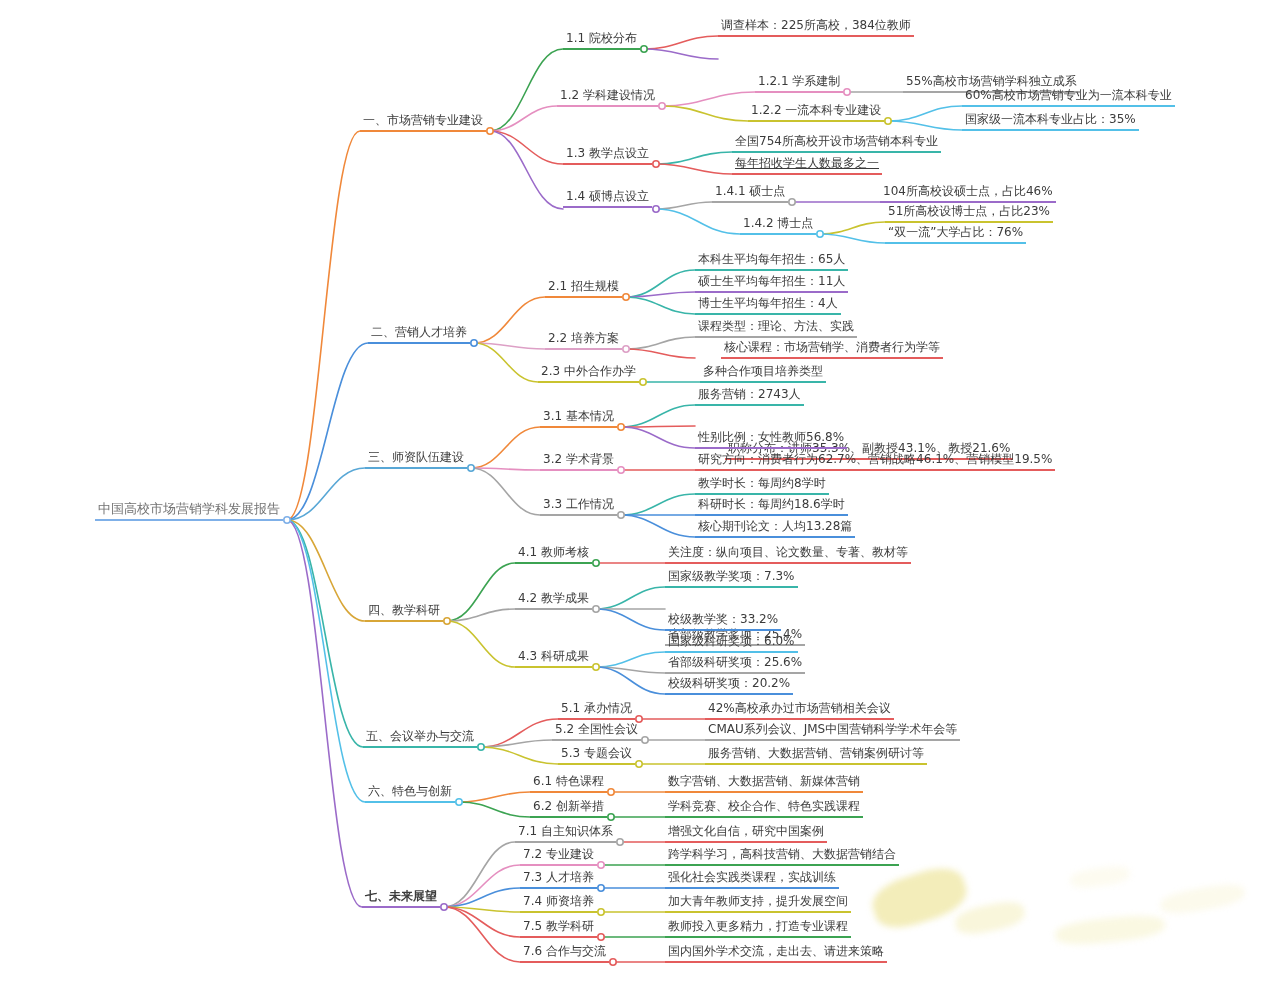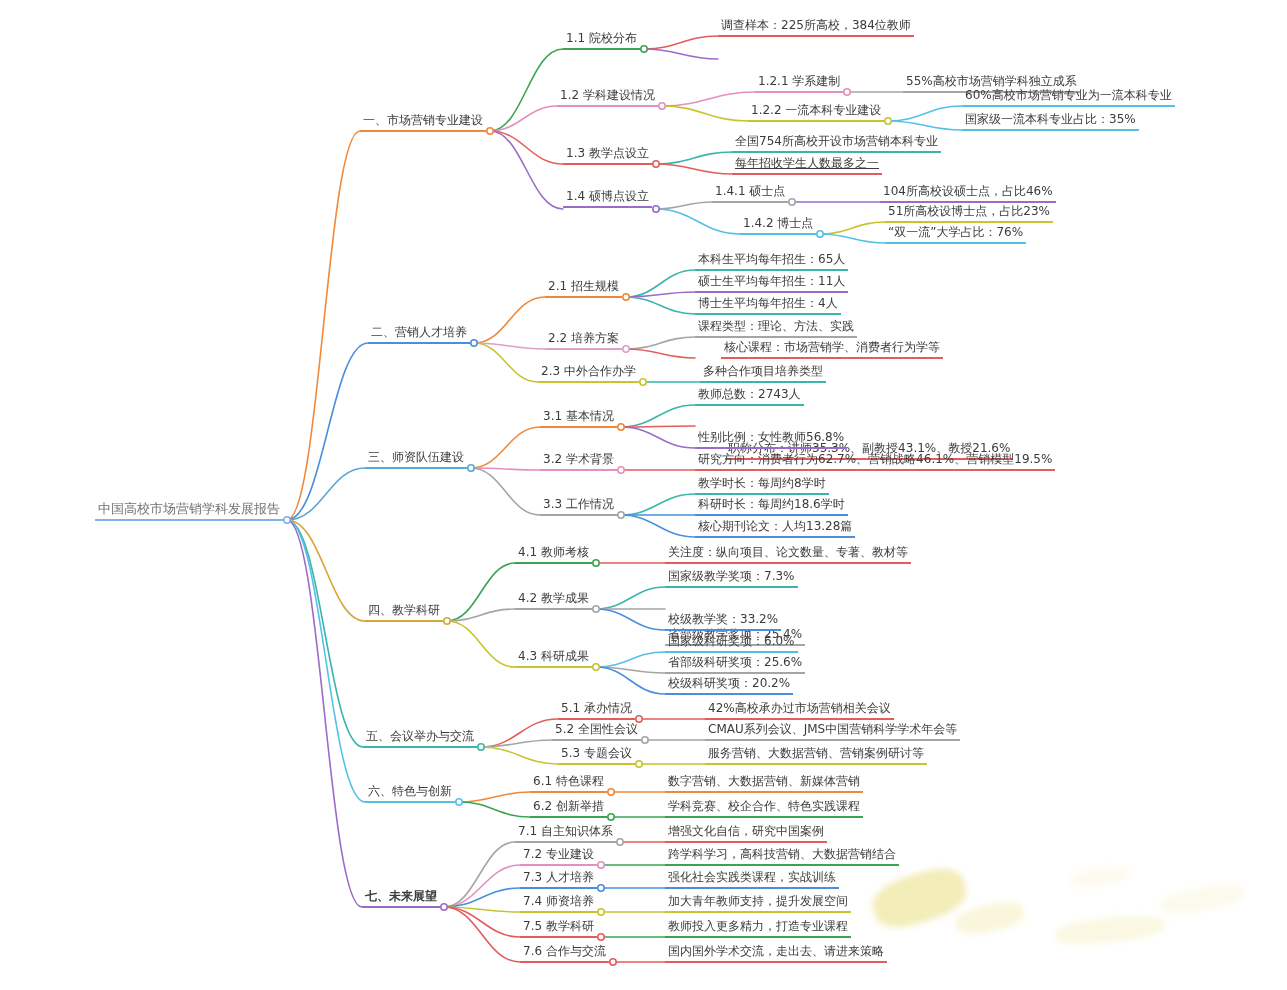--- a/index.html
+++ b/index.html
@@ -169,21 +169,21 @@
     <div class="node" style="left: 695px; top: 252px; border-bottom-color: rgb(57, 181, 169);">本科生平均每年招生：65人</div>
     <div class="node" style="left: 695px; top: 274px; border-bottom-color: rgb(155, 107, 201);">硕士生平均每年招生：11人</div>
     <div class="node" style="left: 695px; top: 296px; border-bottom-color: rgb(57, 181, 169);">博士生平均每年招生：4人</div>
     <div class="node" style="left: 545px; top: 331px; border-bottom-color: rgb(221, 160, 198);">2.2 培养方案</div>
     <div class="node" style="left: 695px; top: 319px; border-bottom-color: rgb(165, 165, 165);">课程类型：理论、方法、实践</div>
     <div class="node" style="left: 695px; top: 340px; border-bottom-color: rgb(228, 92, 92); margin-left: 26px;">核心课程：市场营销学、消费者行为学等</div>
     <div class="node" style="left: 538px; top: 364px; border-bottom-color: rgb(201, 195, 47);">2.3 中外合作办学</div>
     <div class="node" style="left: 700px; top: 364px; border-bottom-color: rgb(57, 181, 169);">多种合作项目培养类型</div>
     <div class="node" style="left: 365px; top: 450px; border-bottom-color: rgb(88, 167, 214);">三、师资队伍建设</div>
     <div class="node" style="left: 540px; top: 409px; border-bottom-color: rgb(240, 136, 58);">3.1 基本情况</div>
-    <div class="node" style="left: 695px; top: 387px; border-bottom-color: rgb(57, 181, 169);">教师总数：2743人</div>
+    <div class="node" style="left: 695px; top: 387px; border-bottom-color: rgb(57, 181, 169);">服务营销：2743人</div>
     <div class="node" style="left: 725px; top: 408px; border-bottom-color: rgb(228, 92, 92); margin-top: 33px;">职称分布：讲师35.3%、副教授43.1%、教授21.6%</div>
     <div class="node" style="left: 695px; top: 430px; border-bottom-color: rgb(155, 107, 201);">性别比例：女性教师56.8%</div>
     <div class="node" style="left: 540px; top: 452px; border-bottom-color: rgb(229, 143, 192);">3.2 学术背景</div>
     <div class="node" style="left: 695px; top: 452px; border-bottom-color: rgb(228, 92, 92);">研究方向：消费者行为62.7%、营销战略46.1%、营销模型19.5%</div>
     <div class="node" style="left: 540px; top: 497px; border-bottom-color: rgb(165, 165, 165);">3.3 工作情况</div>
     <div class="node" style="left: 695px; top: 476px; border-bottom-color: rgb(57, 181, 169);">教学时长：每周约8学时</div>
     <div class="node" style="left: 695px; top: 497px; border-bottom-color: rgb(74, 143, 219);">科研时长：每周约18.6学时</div>
     <div class="node" style="left: 695px; top: 519px; border-bottom-color: rgb(74, 143, 219);">核心期刊论文：人均13.28篇</div>
     <div class="node" style="left: 365px; top: 603px; border-bottom-color: rgb(216, 166, 55);">四、教学科研</div>
     <div class="node" style="left: 515px; top: 545px; border-bottom-color: rgb(60, 163, 82);">4.1 教师考核</div>

